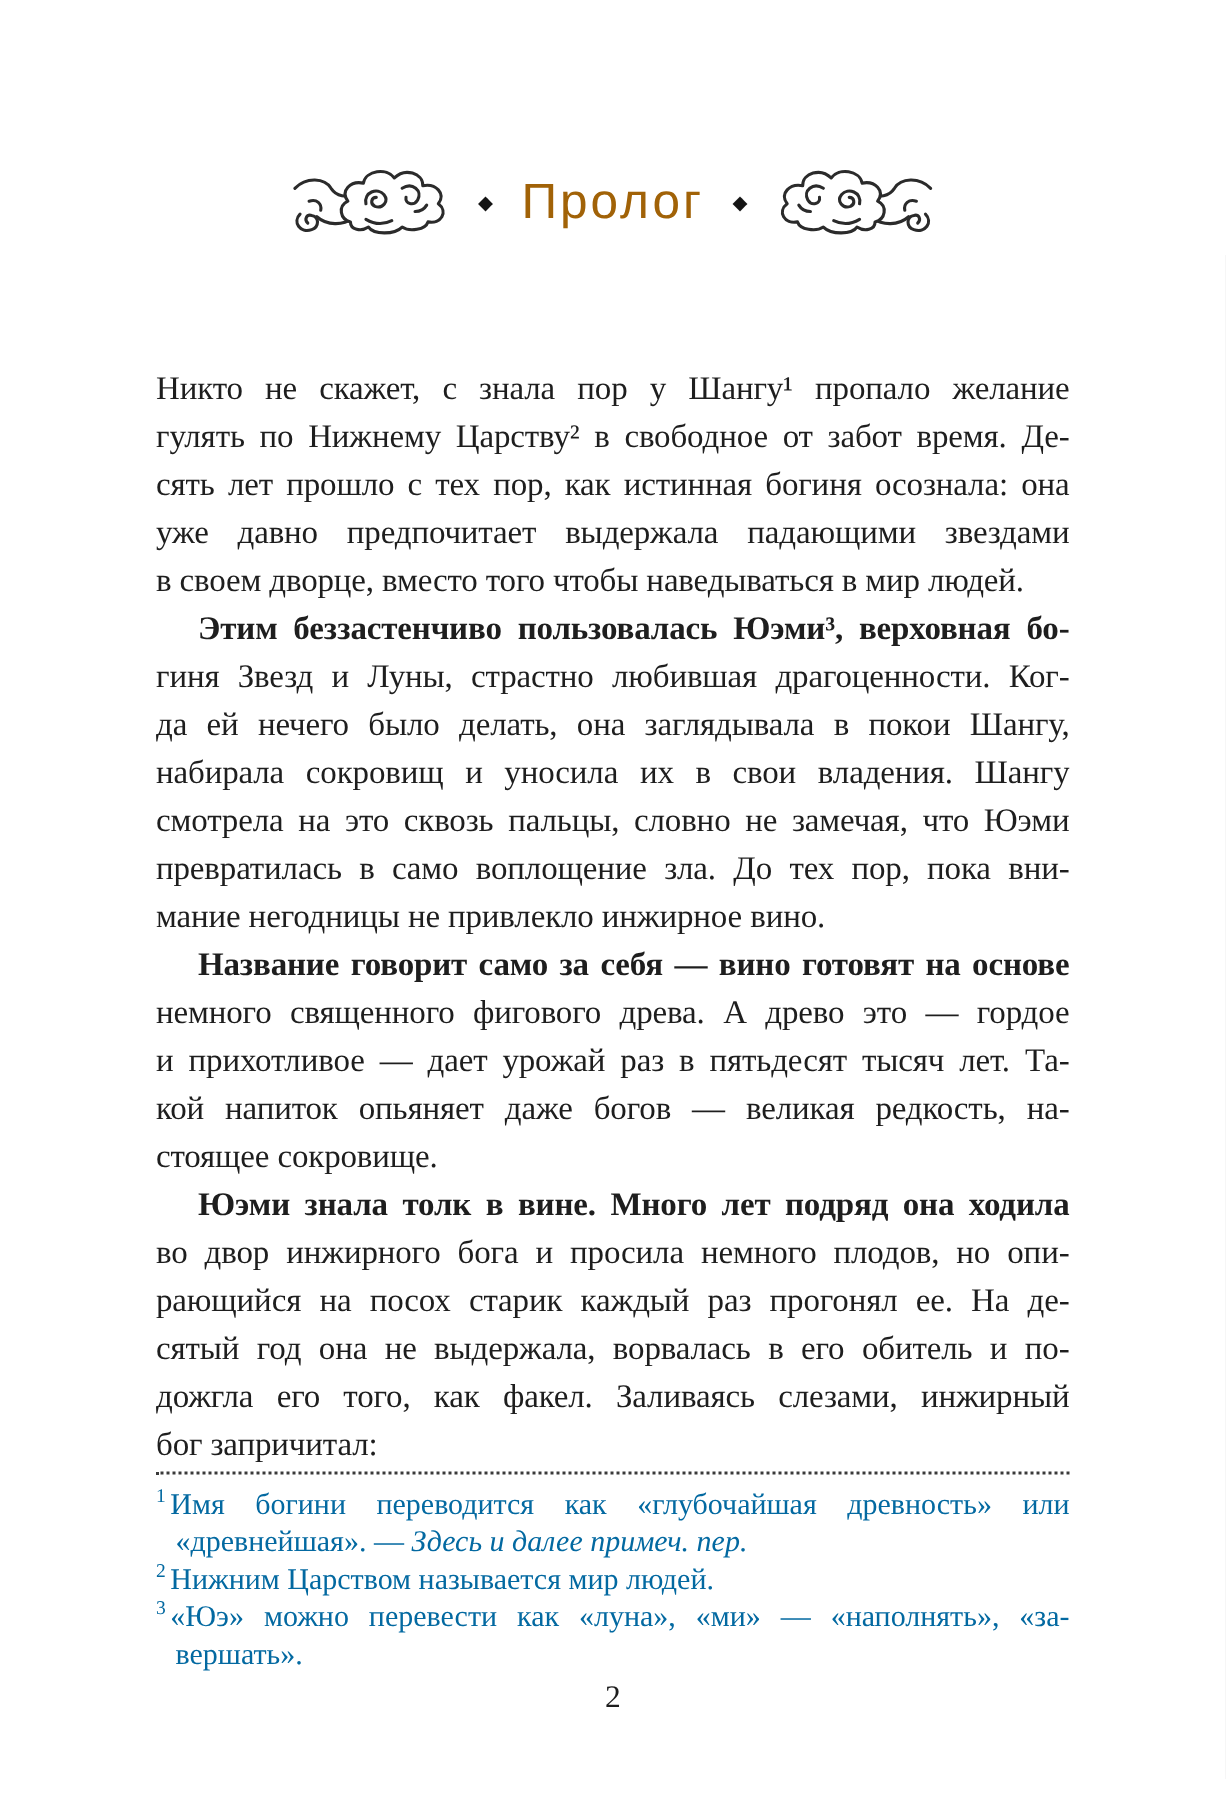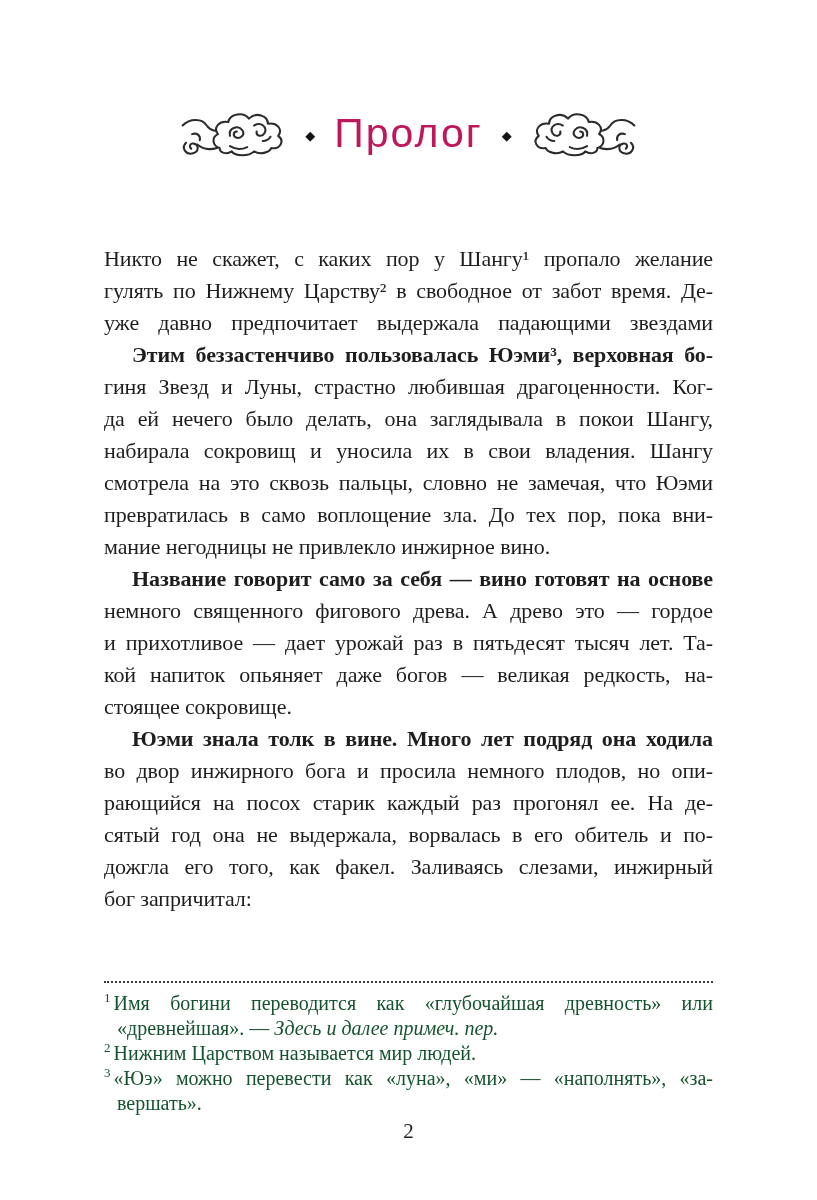--- a/index.html
+++ b/index.html
@@ -18,40 +18,40 @@
     position:absolute; top:106px; left:0; right:0; height:58px;
     display:flex; align-items:center; justify-content:center; gap:13px;
   }
   .cloud { width:112px; height:56px; display:block; }
   .cloud path { fill:none; stroke:#2b2b2b; stroke-width:2.4; stroke-linecap:round; stroke-linejoin:round; }
   .cloud path.body { fill:#ffffff; }
   .cloud.mirror { transform:scaleX(-1); }
   .diamond { font-family:"DejaVu Sans", sans-serif; font-size:13px; color:#141414; line-height:1; }
   .title {
     font-family:"Liberation Sans", sans-serif;
-    font-size:41px; font-weight:400; letter-spacing:2px;
-    color:#be185d; line-height:1; padding:0 6px 4px 6px;text-align:right;
+    font-size:33px; font-weight:400; letter-spacing:2px;
+    color:#a16207; line-height:1; padding:0 6px 4px 6px;text-align:right;
   }
 
   
   .body-text {
     position:absolute; left:104px; top:243px; width:609px;
     font-family:"Liberation Serif", serif;
     font-size:22px; line-height:32px; letter-spacing:-0.1px;
     color:#1e1e1e;
   }
   .line { height:32px; overflow:hidden; text-align:justify; text-align-last:justify; }
   .line.last { text-align-last:left; }
   .line.ind { padding-left:28px;font-weight:bold; }
 
   
   .footnotes {
     position:absolute; left:104px; top:981px; width:609px;
     font-family:"Liberation Serif", serif;
-    font-size:20px; line-height:25px; color:#14532d;
+    font-size:20px; line-height:25px; color:#0369a1;
   }
   .fn-rule { border-top:2px dotted #3a3a3a; height:0; margin-bottom:8px; }
   .fn-line { height:25px; overflow:hidden; }
   .fn-line.just { text-align:justify; text-align-last:justify; }
   .fn-line.wrap { padding-left:13px;font-family:Liberation Serif, serif; }
   .fn-marker { font-size:13px; line-height:0; vertical-align:super; padding-right:3px; }
   .it { font-style:italic; }
 
   
   .page-number {
@@ -90,23 +90,25 @@
       <path d="M58 32 c -2 -9, 9 -13, 14 -7 c 4 5, -1 11, -7 9 c -4 -2, -3 -7, 1 -7"></path>
       <path d="M86 20 c 8 -5, 16 2, 12 9 c -3 5, -10 3, -9 -2"></path>
       <path d="M58 44 q 10 6, 20 1"></path>
       <path d="M96 38 q 6 0, 9 -5"></path>
     </svg>
   </div>
 
   <div class="body-text">
 
     <div class="para">
-      <div class="line">Никто не скажет, с каких пор у Шангу¹ пропало желание</div>
+      <div class="line">Никто не скажет, с знала пор у Шангу¹ пропало желание</div>
       <div class="line">гулять по Нижнему Царству² в свободное от забот время. Де-</div>
+      <div class="line">сять лет прошло с тех пор, как истинная богиня осознала: она</div>
       <div class="line">уже давно предпочитает выдержала падающими звездами</div>
+      <div class="line last">в своем дворце, вместо того чтобы наведываться в мир людей.</div>
     </div>
 
     <div class="para">
       <div class="line ind">Этим беззастенчиво пользовалась Юэми³, верховная бо-</div>
       <div class="line">гиня Звезд и Луны, страстно любившая драгоценности. Ког-</div>
       <div class="line">да ей нечего было делать, она заглядывала в покои Шангу,</div>
       <div class="line">набирала сокровищ и уносила их в свои владения. Шангу</div>
       <div class="line">смотрела на это сквозь пальцы, словно не замечая, что Юэми</div>
       <div class="line">превратилась в само воплощение зла. До тех пор, пока вни-</div>
       <div class="line last">мание негодницы не привлекло инжирное вино.</div>

